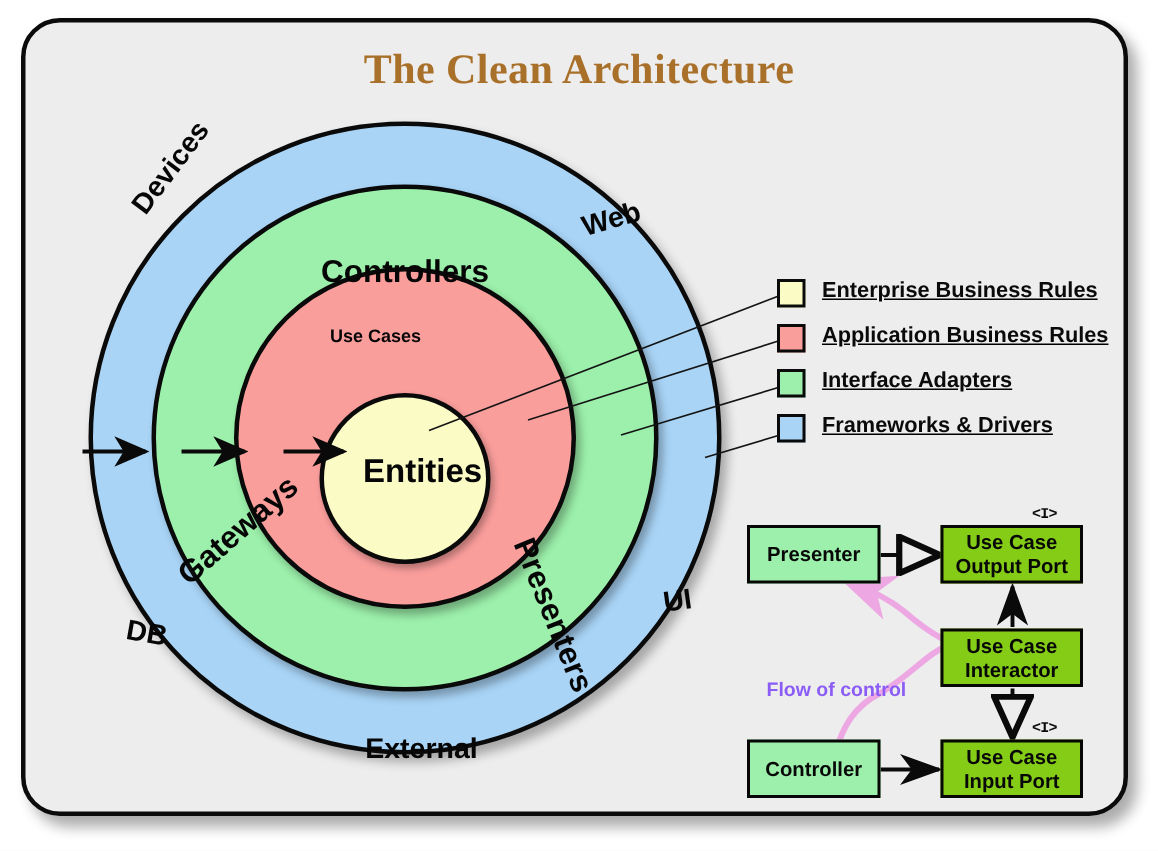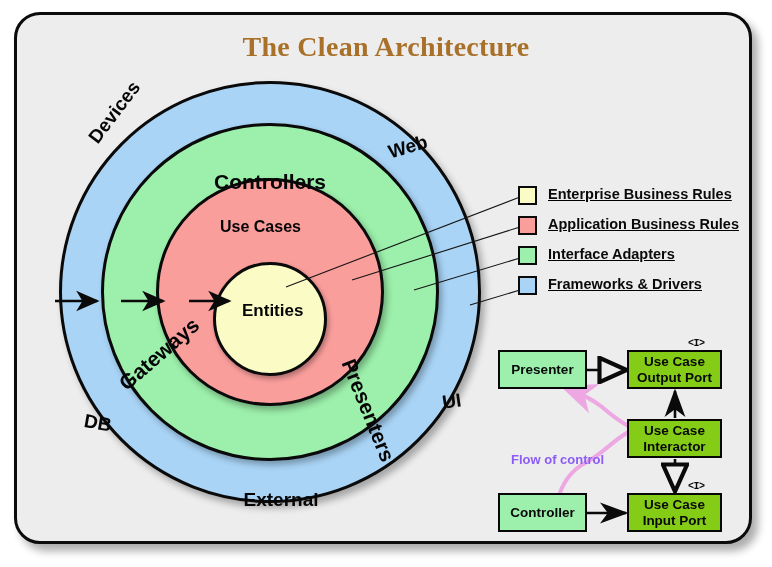--- a/index.html
+++ b/index.html
@@ -68,22 +68,22 @@
     line-height: 1.08;
   }
   #lbl-devices   { left: 68px;  top: 120px; font-size: 19px; transform: rotate(-53deg); transform-origin: left top; }
   #lbl-web       { left: 369px; top: 128px; font-size: 19px; transform: rotate(-16deg); transform-origin: left top; }
   #lbl-db        { left: 69px;  top: 396px; font-size: 19px; transform: rotate(10deg);  transform-origin: left top; }
   #lbl-ui        { left: 424px; top: 378px; font-size: 19px; transform: rotate(-8deg);  transform-origin: left top; }
   #lbl-external  { left: 194px; top: 475px; font-size: 19px; text-align: center; width: 140px; }
   #lbl-controllers { left: 197px; top: 138px; font-size: 21px; margin-top: 18px; }
   #lbl-gateways  { left: 98px;  top: 363px; font-size: 21px; transform: rotate(-41deg); transform-origin: left top; }
   #lbl-presenters{ left: 341px; top: 341px; font-size: 21px; transform: rotate(68deg);  transform-origin: left top; }
-  #lbl-usecases  { left: 203px; top: 203px; font-size: 16px; }
-  #lbl-entities  { left: 225px; top: 287px; font-size: 17px; }
+  #lbl-usecases  { left: 203px; top: 203px; font-size: 12px; }
+  #lbl-entities  { left: 225px; top: 287px; font-size: 22px; }
 
   
   #arrows { position: absolute; left: 0; top: 0; width: 738px; height: 532px; pointer-events: none; }
 
   
   #legend { position: absolute; left: 501px; top: 171px; }
   .legend-row {
     display: flex;
     align-items: flex-start;
     height: 26px;

